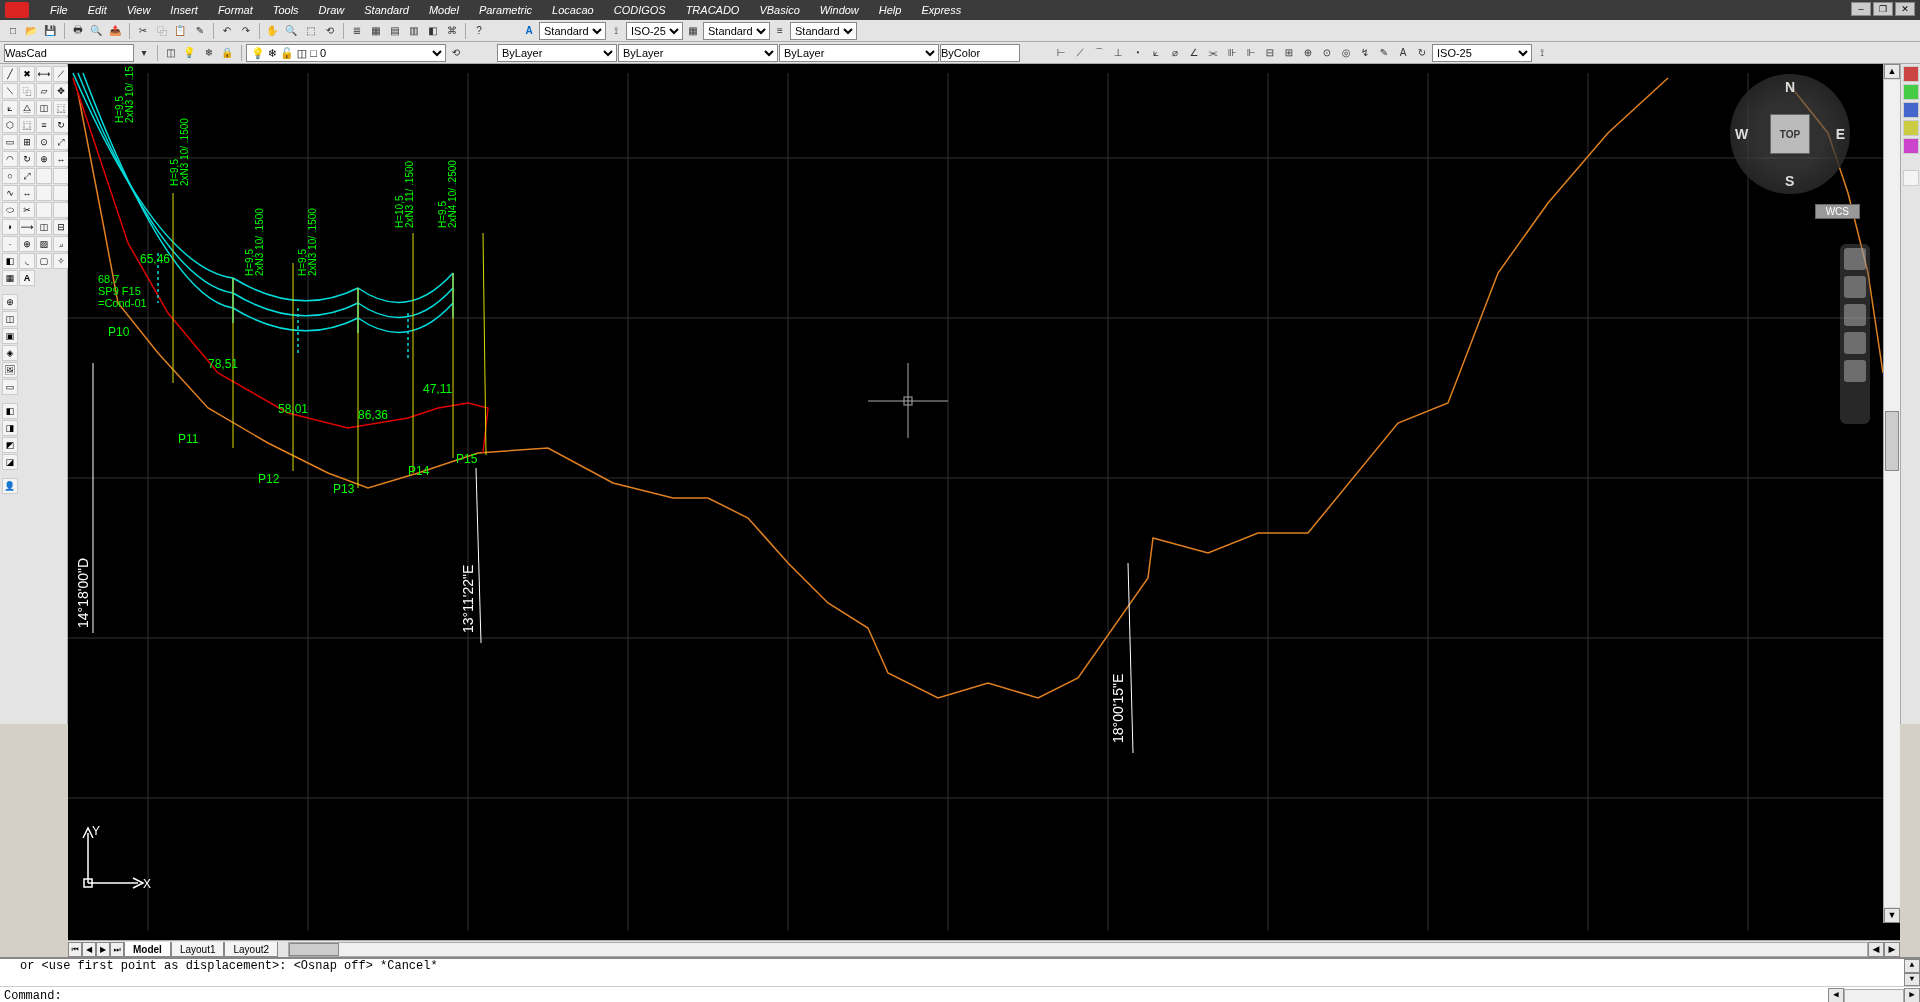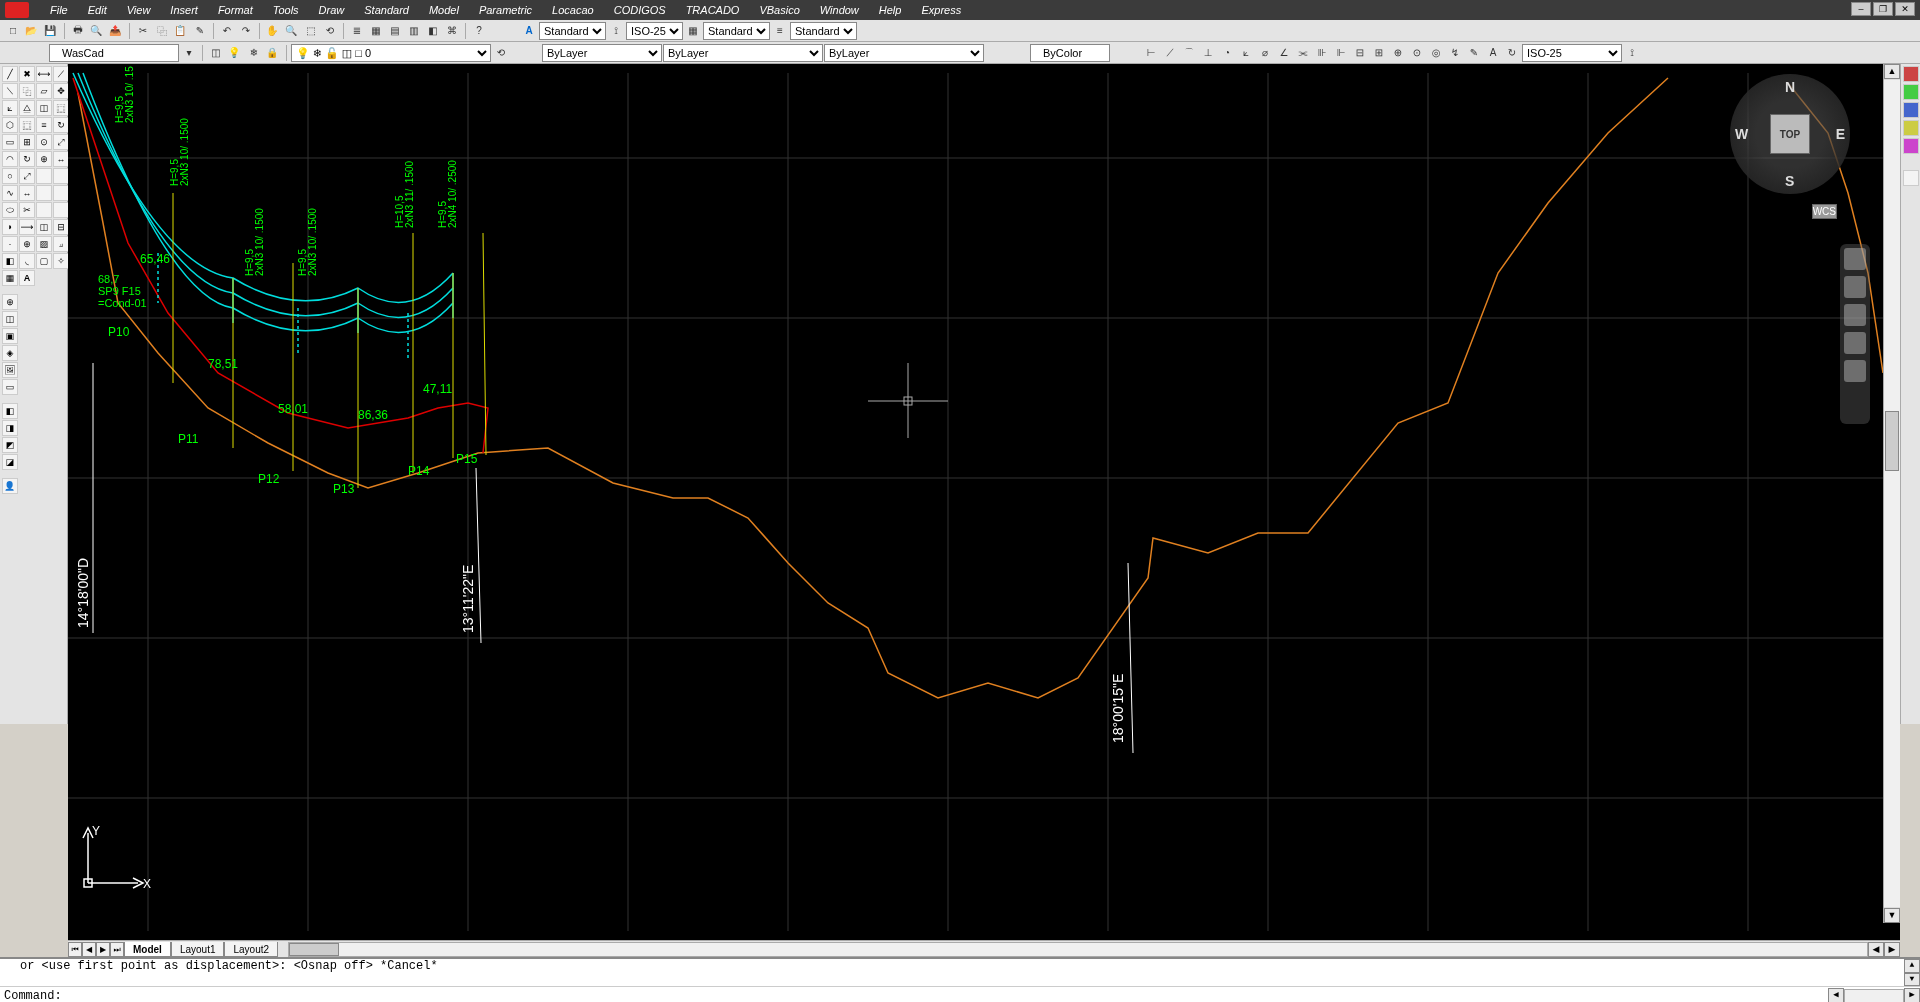--- a/index.html
+++ b/index.html
@@ -7,21 +7,21 @@
 .menubar { background: #3b3b3b; color: #fff; height: 20px; display: flex; align-items: center; padding-left: 40px; font-style: italic; }
 .menubar .item { padding: 0 10px; height: 100%; display: flex; align-items: center; cursor: pointer; }
 .app-icon { position: absolute; left: 5px; top: 2px; width: 24px; height: 16px; background: #d22; border-radius: 2px; }
 .window-controls { position: absolute; right: 5px; top: 2px; display: flex; gap: 2px; }
 .window-controls div { width: 20px; height: 14px; background: #ccc; border: 1px solid #888; font-size: 9px; text-align: center; line-height: 12px; cursor: pointer; }
 .toolbar { background: #e4e4e4; border-bottom: 1px solid #aaa; height: 22px; display: flex; align-items: center; padding: 0 4px; gap: 1px; }
 .toolbar .btn { width: 18px; height: 18px; border: 1px solid transparent; display: flex; align-items: center; justify-content: center; font-size: 10px; color: #333; cursor: pointer; }
 .toolbar .sep { width: 1px; height: 16px; background: #aaa; margin: 0 3px; }
 .toolbar select, .layer-name { height: 18px; font-size: 11px; border: 1px solid #888; background: #fff; }
 .toolbar2 { background: #e4e4e4; border-bottom: 1px solid #aaa; height: 22px; display: flex; align-items: center; padding: 0 4px; }
-.layer-name { width: 130px; padding-left: 12px; line-height: 16px; margin-left: 45px; }
+.layer-name { width: 130px; padding-left: 0; line-height: 16px; }
 .left-tools { position: absolute; left: 0; top: 64px; width: 68px; background: #e4e4e4; border-right: 1px solid #aaa; height: 660px; padding: 2px; }
 .left-tools .grid { display: grid; grid-template-columns: repeat(4, 16px); gap: 1px; }
 .left-tools .tb { width: 16px; height: 16px; border: 1px solid #ccc; background: #f4f4f4; cursor: pointer; font-size: 9px; display:flex; align-items:center; justify-content:center; }
 .left-tools .sec { margin-top: 8px; display: grid; grid-template-columns: repeat(1, 16px); gap: 1px; }
 .right-tools { position: absolute; right: 0; top: 64px; width: 20px; background: #e4e4e4; border-left: 1px solid #aaa; height: 660px; padding: 2px; display:flex; flex-direction:column; gap:2px; }
 .right-tools .tb { width: 16px; height: 16px; border: 1px solid #ccc; background: #f4f4f4; cursor: pointer; }
 .canvas-wrap { position: absolute; left: 68px; top: 64px; right: 20px; bottom: 62px; background: #000; }
 .canvas-wrap svg { width: 100%; height: 100%; display: block; }
 .scrollbar-v { position: absolute; right: 0; top: 0; bottom: 17px; width: 17px; background: #ddd; border-left: 1px solid #aaa; }
 .sb-btn { width:16px; height:15px; border:1px solid #888; background:#e8e8e8; font-size:9px; text-align:center; line-height:13px; cursor:pointer; }
@@ -38,21 +38,21 @@
 .cmd-input-row .prompt { padding: 4px 4px; }
 .cmd-input-row input { flex:1; border:none; outline:none; font-family: inherit; font-size: 12px; }
 .cmd-sb { width:16px; display:flex; flex-direction:column; }
 .cmd-sb div { width:16px; height:14px; border:1px solid #888; background:#e8e8e8; font-size:8px; text-align:center; cursor:pointer; }
 .viewcube { position:absolute; right:50px; top:10px; width:120px; height:120px; }
 .viewcube .ring { position:absolute; inset:0; border-radius:50%; background:radial-gradient(circle, rgba(80,80,80,0.6) 40%, rgba(40,40,40,0.9) 70%); }
 .viewcube .cube { position:absolute; left:40px; top:40px; width:40px; height:40px; background:#bbb; border:1px solid #666; display:flex; align-items:center; justify-content:center; font-size:10px; font-weight:bold; color:#333; cursor:pointer; }
 .viewcube .dir { position:absolute; color:#ddd; font-weight:bold; font-size:14px; }
 .viewcube .N { top:5px; left:55px; } .viewcube .S { bottom:5px; left:55px; }
 .viewcube .E { right:5px; top:52px; } .viewcube .W { left:5px; top:52px; }
-.wcs-badge { position:absolute; right:63px; top:140px; background:#999; color:#fff; font-size:10px; padding:1px 0; border:1px solid #666; cursor:pointer; }
+.wcs-badge { position:absolute; right:40px; top:140px; background:#999; color:#fff; font-size:10px; padding:1px 10px; border:1px solid #666; cursor:pointer; }
 .navbar3d { position:absolute; right:30px; top:180px; width:30px; height:180px; background:rgba(100,100,100,0.4); border-radius:6px; display:flex; flex-direction:column; align-items:center; padding:4px 0; gap:6px; cursor:pointer; }
 .navbar3d div { width:22px; height:22px; background:rgba(180,180,180,0.5); border-radius:3px; }
 text.glabel { fill:#0f0; font-family: Arial; }
 text.wlabel { fill:#fff; font-family: Arial; }
 </style>
 </head>
 <body>
 
 <div class="app-icon"></div>
 <div class="menubar">

